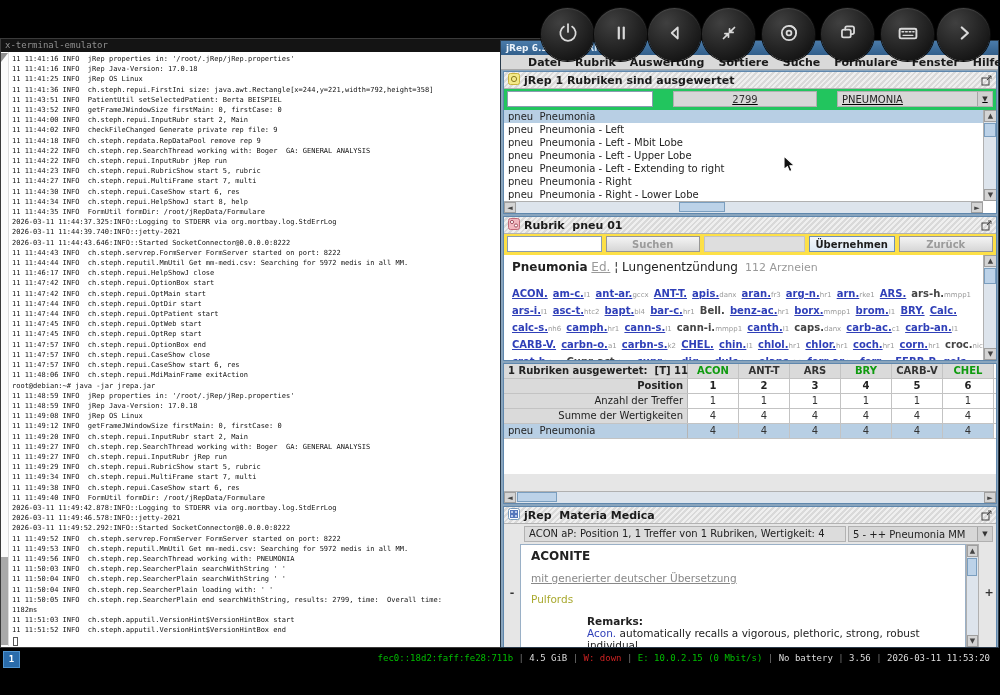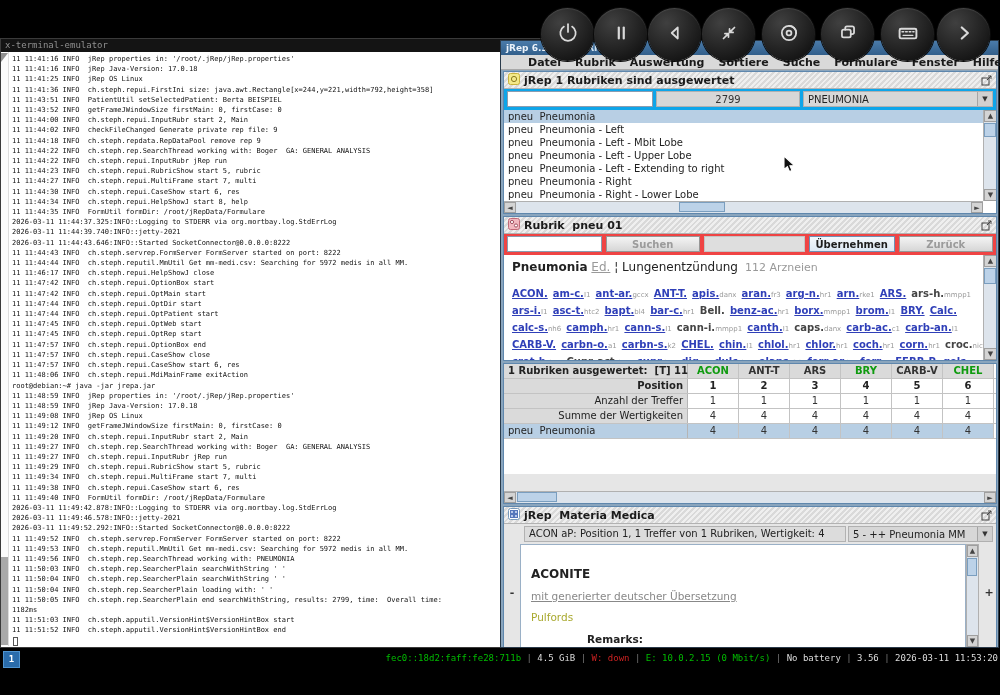--- a/index.html
+++ b/index.html
@@ -54,35 +54,35 @@
   
   .sb-arrow { position:absolute; width:13px; height:12px; background:#d4d4d4; border:1px solid #9f9f9f;
     color:#444; font-size:7px; line-height:10px; text-align:center; }
   .sb-thumb { position:absolute; background:#bcd2e8; border:1px solid #7a9ebf; }
   .vscroll { position:absolute; right:0; top:0; bottom:0; width:13px; background:#dde4ec;
     border-left:1px solid #b0b0b0; }
   .hscroll { position:absolute; left:0; right:0; bottom:0; height:12px; background:#dde4ec;
     border-top:1px solid #b0b0b0; }
 
   
-  .fieldrow { display:flex; gap:3px; height:21px; padding:2px 3px; background:#0ea5e9; }
+  .fieldrow { display:flex; gap:20px; height:21px; padding:2px 3px; background:#22c55e;text-decoration:underline; }
   .text-input { height:16px; border:1px solid #8a9cb0; background:#fff; font:10px "DejaVu Sans"; padding:0 3px; }
   .count-field { width:144px; height:16px; background:#d7d7d7; border:1px solid #b0b0b0;
     font:10px/15px "DejaVu Sans"; color:#333; text-align:center; }
   .combo { flex:1; display:flex; height:16px; background:#d7d7d7; border:1px solid #b0b0b0; }
   .combo-label { flex:1; font:10px/15px "DejaVu Sans"; color:#222; padding:0 4px; overflow:hidden; }
   .combo-arrow { width:15px; background:#d0d0d0; border-left:1px solid #a5a5a5; color:#333;
     font-size:7px; line-height:14px; text-align:center; }
   .list-area { position:relative; height:103px; background:#fff; overflow:hidden; }
   .list-view { position:absolute; left:0; top:0; right:13px; bottom:12px; overflow:hidden; background:#fff; }
   .list-row { height:13px; font:10px/13px "DejaVu Sans"; color:#1e1e1e; padding-left:4px; white-space:pre; }
   .list-row.selected { background:#b8cfe4; }
 
   
-  .btnrow { display:flex; gap:4px; height:21px; padding:2px 3px; background:#ef4444; }
+  .btnrow { display:flex; gap:4px; height:21px; padding:2px 3px; background:#fde047; }
   .btn { height:16px; font:bold 10px/15px "DejaVu Sans"; color:#1d1d1d; text-align:center;
     background:linear-gradient(#f4f4f4,#d6d6d6); border:1px solid #979797; }
   .btn.disabled { color:#9b9b9b; }
   .btn.focused { background:linear-gradient(#f4f8fc,#dce8f4); border:1px solid #6f8fb4; }
   .blank-field { height:16px; background:#dedede; border:1px solid #c4c4c4; }
   .rubrik-content { position:relative; height:105px; background:#fff; overflow:hidden;
     padding:5px 10px 0 8px; }
   .rubrik-scrollpane { margin-right:8px; }
   .rubrik-heading { font-size:12px; color:#222; margin-bottom:11px; white-space:pre; }
   .rh-name { font-weight:bold; }
@@ -110,35 +110,35 @@
   .aus-white { height:35px; background:#fff; }
 
   
   .mm-row { display:flex; gap:2px; height:20px; padding:2px 3px 2px 20px; background:#e6e6e6; }
   .mm-info { width:322px; height:16px; background:#dcdcdc; border:1px solid #b2b2b2;
     font:10px/14px "DejaVu Sans"; color:#222; padding:0 4px; white-space:nowrap; overflow:hidden; }
   .mm-body { position:relative; height:104px; background:#e6e6e6; }
   .mm-side-btn { position:absolute; top:42px; width:12px; height:14px; text-align:center;
     font:bold 11px/13px "DejaVu Sans"; color:#333; }
   .mm-content { position:absolute; left:16px; right:30px; top:0; bottom:-20px; background:#fff;
-    border:1px solid #9ab0c6; padding:22px 10px; font-size:10.5px; color:#222; overflow:hidden; }
+    border:1px solid #9ab0c6; padding:4px 10px; font-size:10.5px; color:#222; overflow:hidden; }
   .mm-vscroll { position:absolute; right:17px; top:0; bottom:0; width:13px; background:#dde4ec;
     border:1px solid #b0b0b0; }
   .mm-heading { font-weight:bold; font-size:12px; }
   .mm-link { color:#888; text-decoration:underline; margin-top:9px; font-size:10.5px; }
   .mm-source { color:#a9a92f; margin-top:9px; }
   .mm-remarks { margin-top:10px; padding-left:56px; }
   .mm-remarks-label { font-weight:bold; }
   .acon-link { color:#2f3fb8; }
 
   
   #statusbar { position:absolute; left:0; top:648px; width:1000px; height:47px; background:#000; }
   .ws-badge { position:absolute; left:3px; top:3px; width:17px; height:17px; background:#2a6cab;
     border:1px solid #4f94d0; color:#fff; font:bold 9px/15px "DejaVu Sans Mono", monospace; text-align:center; }
-  .status-items { position:absolute; right:2px; top:5px; font:9px "DejaVu Sans Mono", monospace;
+  .status-items { position:absolute; right:10px; top:5px; font:9px "DejaVu Sans Mono", monospace;
     color:#ccc; white-space:pre; }
   .status-sep { color:#777; }
 
   
   #mouse-cursor { position:absolute; left:783px; top:155px; z-index:99; }
 </style>
 </head>
 <body>
 
 <div id="screen">

